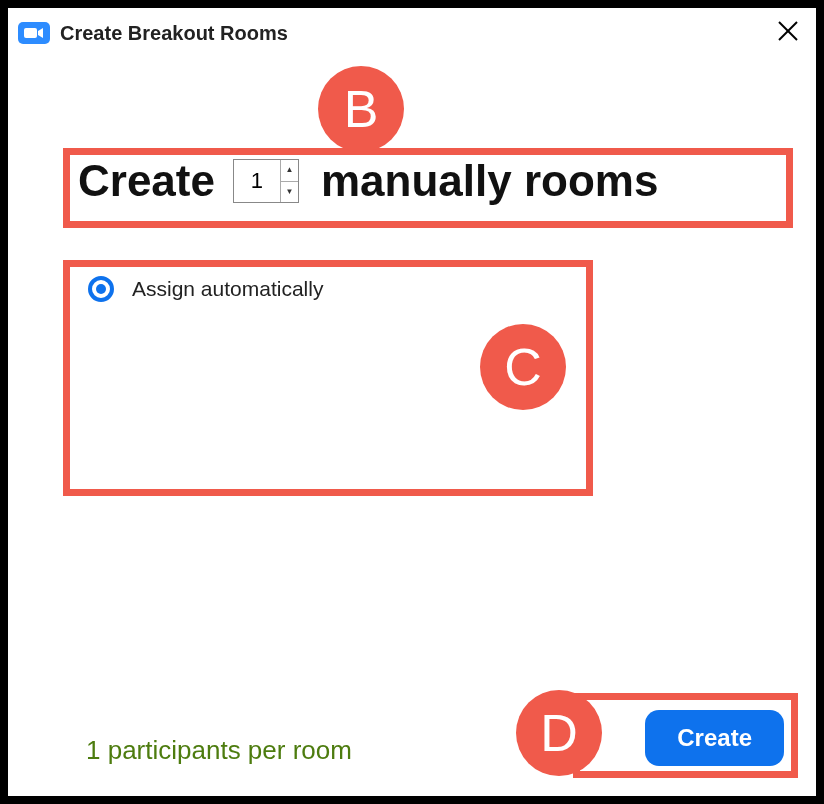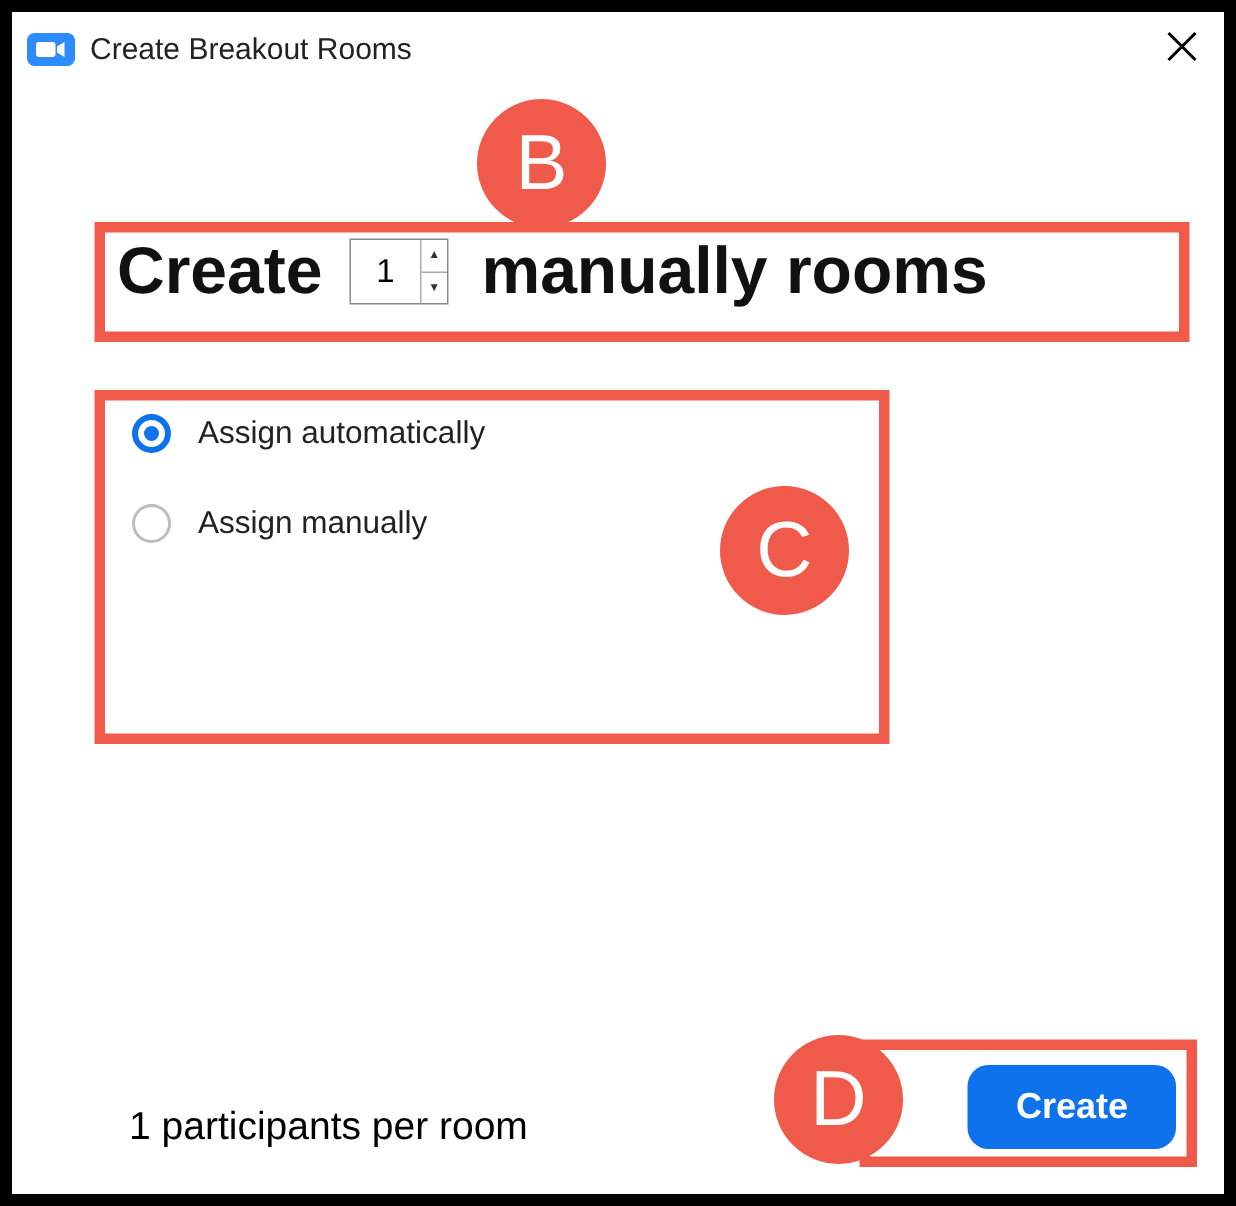--- a/index.html
+++ b/index.html
@@ -14,20 +14,21 @@
   .frame {
     position: absolute;
     top: 8px; left: 8px; right: 8px; bottom: 8px;
     background: #fff;
   }
   .titlebar {
     display: flex;
     align-items: center;
     padding: 6px 10px 0 10px;
     height: 44px;
+    font-weight: bold;
   }
   .zoom-icon {
     width: 32px; height: 22px;
     background: #2d8cff;
     border-radius: 5px;
     display: flex;
     align-items: center;
     justify-content: center;
     margin-right: 10px;
   }
@@ -160,21 +161,21 @@
   
   .bottom-row {
     position: absolute;
     bottom: 30px; left: 0; right: 0;
     padding: 0 30px 0 78px;
     display: flex;
     align-items: center;
   }
   .participants-info {
     font-size: 26px;
-    color: #000000;
+    color: #4d7c0f;
   }
 
   
   .box-d { bottom: 18px; right: 18px; width: 225px; height: 85px; }
   .badge-d { bottom: 20px; right: 214px; }
 
   .create-btn {
     position: absolute;
     bottom: 30px; right: 32px;
     background: #0e72ed;
@@ -225,24 +226,20 @@
   </div>
 
   <div class="highlight-box box-c"></div>
   <div class="badge badge-c">C</div>
 
   <div class="options">
     <div class="option">
       <span class="radio selected"></span>
       <span>Assign automatically</span>
     </div>
-    <div class="option">
-      <span class="radio unselected"></span>
-      <span>Assign manually</span>
-    </div>
   </div>
 
   <div class="bottom-row">
     <div class="participants-info">1 participants per room</div>
   </div>
 
   <div class="highlight-box box-d"></div>
   <div class="badge badge-d">D</div>
 
   <button class="create-btn">Create</button>

